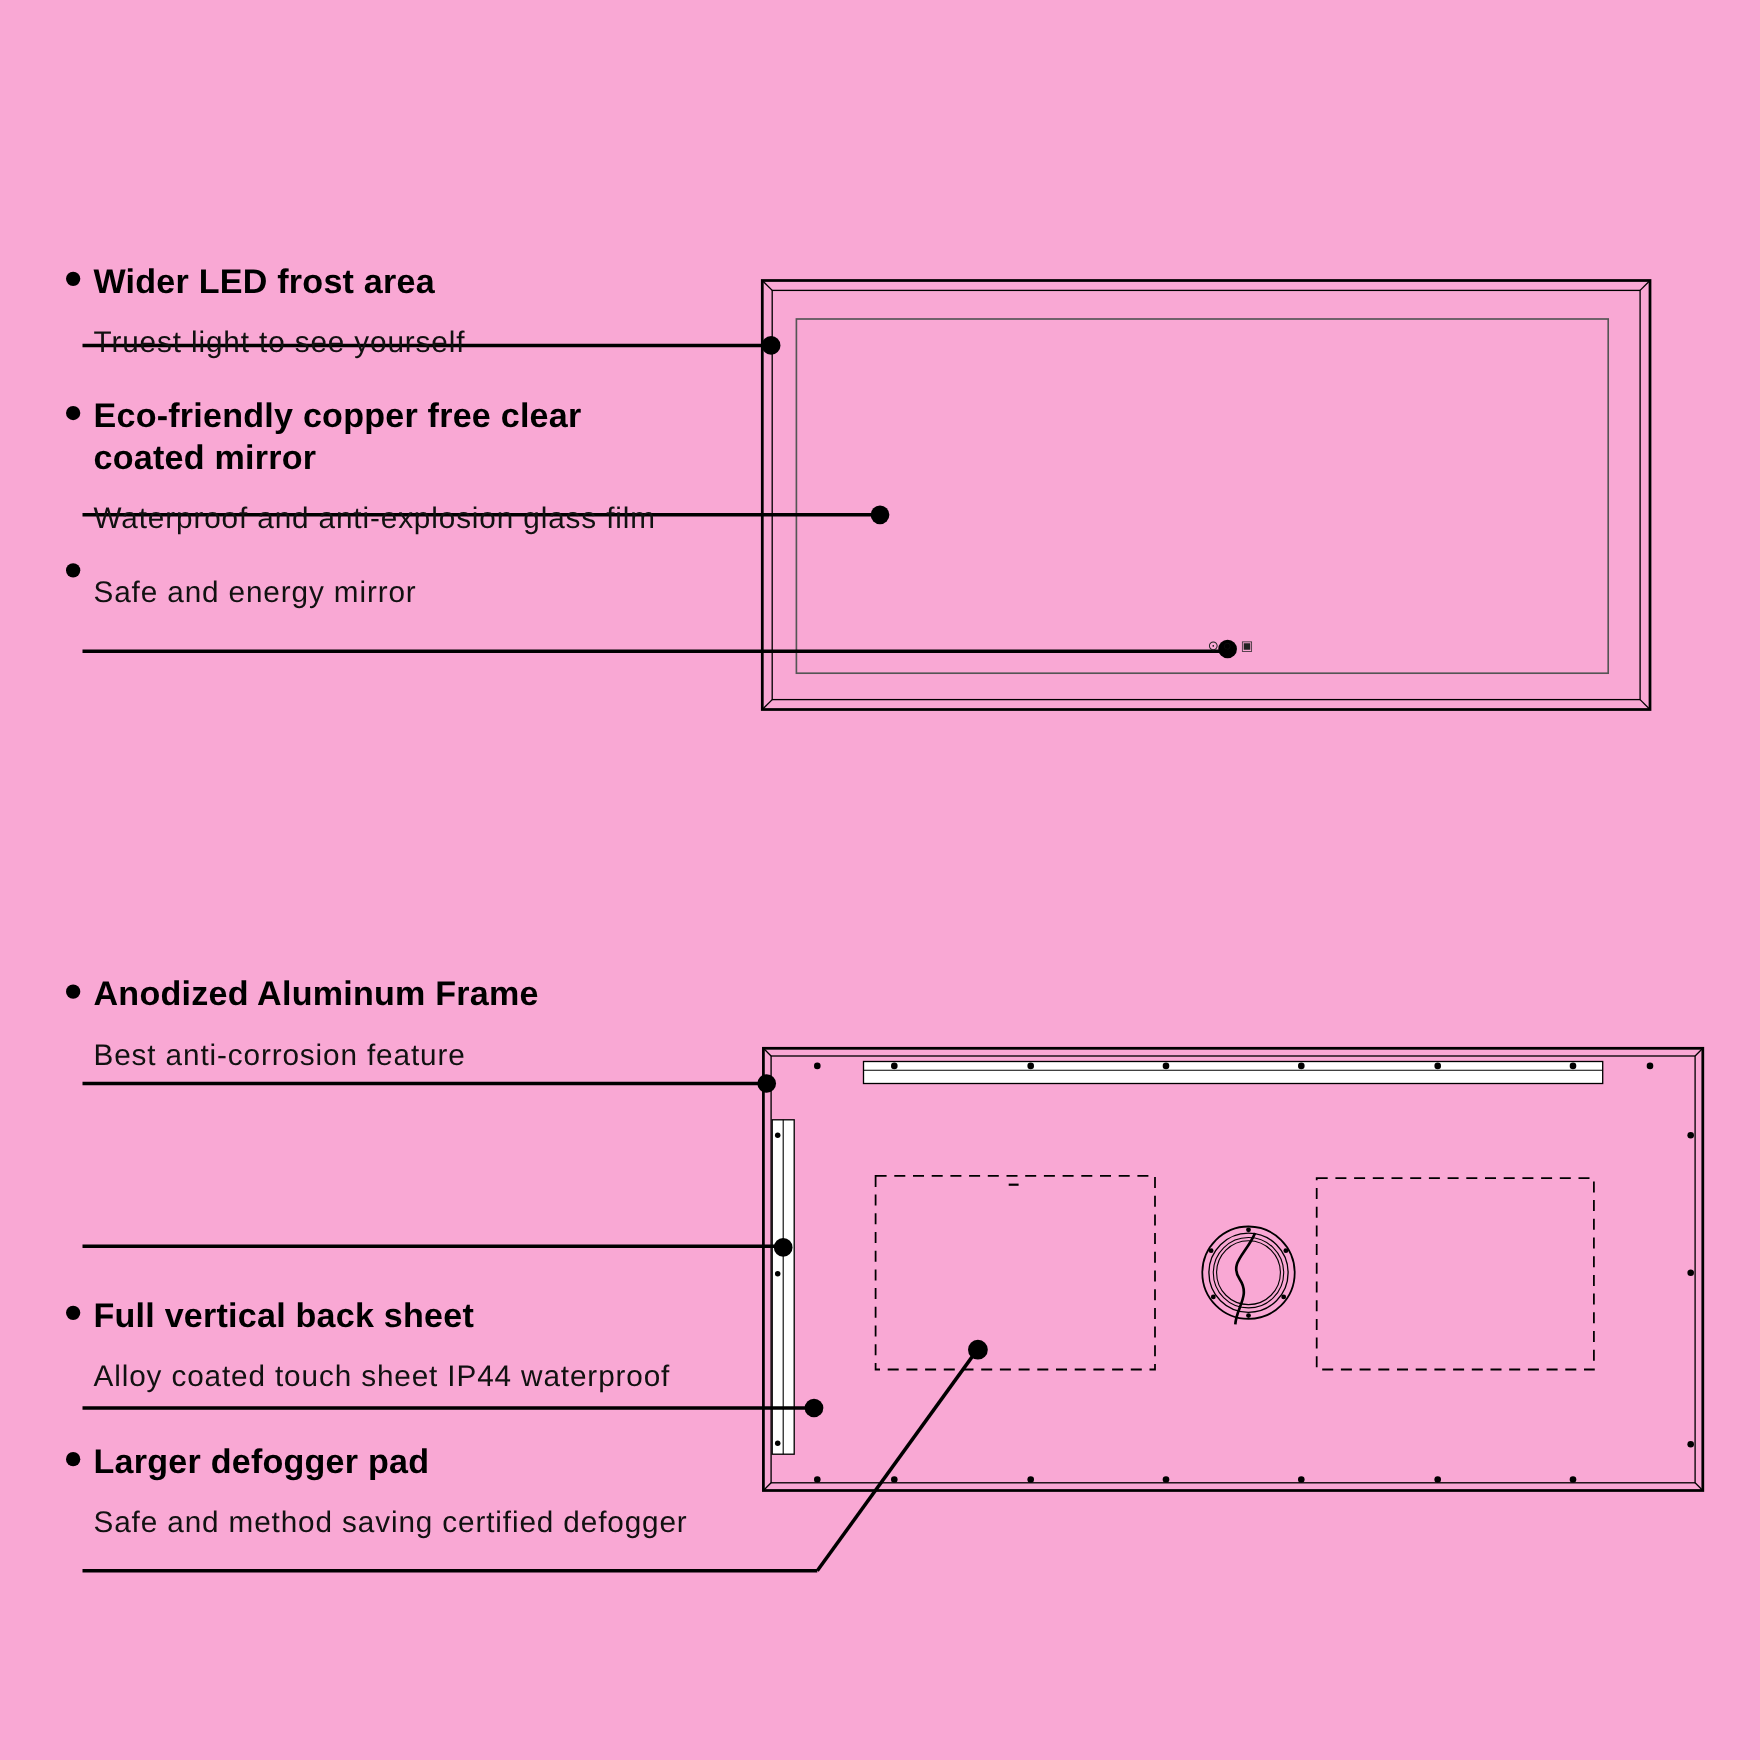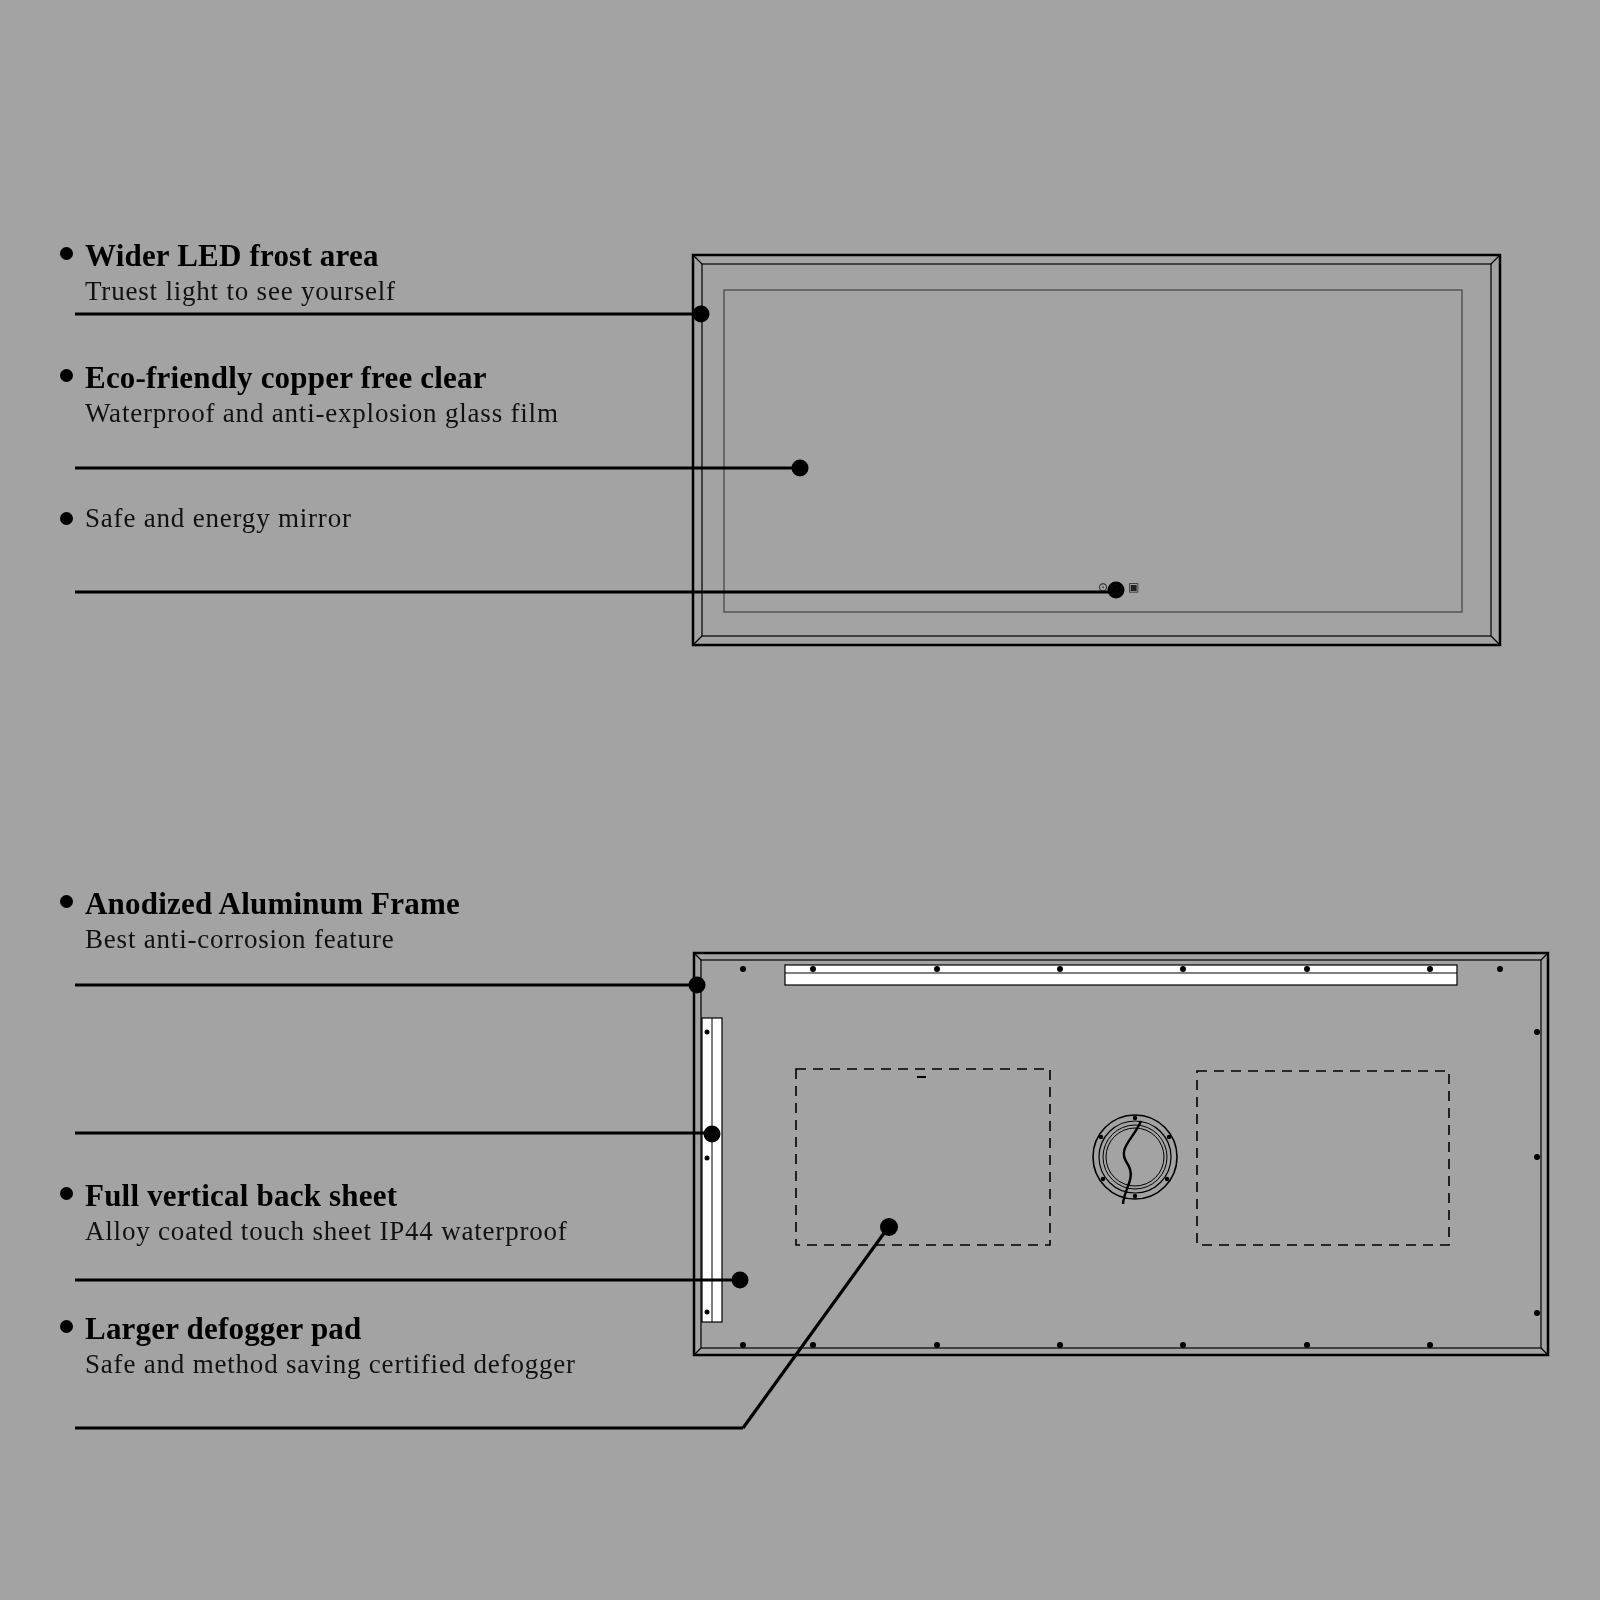--- a/index.html
+++ b/index.html
@@ -1,22 +1,22 @@
 <!DOCTYPE html>
 <html><head>
 <meta charset="utf-8">
 <style>
   html,body{margin:0;padding:0;background:#fff;}
-  #canvas{position:relative;width:1600px;height:1600px;background:#a3a3a3;overflow:hidden;
-          font-family:Liberation Serif, serif;color:#000;}
+  #canvas{position:relative;width:1600px;height:1600px;background:#f9a8d4;overflow:hidden;
+          font-family:Liberation Sans, sans-serif;color:#000;}
   #linework{position:absolute;left:0;top:0;width:1600px;height:1600px;}
   .feature{position:absolute;}
   .bullet{position:absolute;left:-25px;top:10px;width:13px;height:13px;border-radius:50%;background:#000;display:block;}
   .title{font-size:31px;font-weight:bold;line-height:38px;letter-spacing:0.2px;white-space:nowrap;}
-  .sub{font-size:27px;font-weight:normal;line-height:32px;letter-spacing:0.8px;margin-top:0;white-space:nowrap;color:#111;}
+  .sub{font-size:27px;font-weight:normal;line-height:32px;letter-spacing:0.8px;margin-top:20px;white-space:nowrap;color:#111;}
   .tiny-icon{position:absolute;font-size:12px;line-height:12px;color:#222;}
 </style>
 </head>
 <body>
 
 <div id="canvas">
 
   <svg id="linework" viewBox="0 0 1600 1600" xmlns="http://www.w3.org/2000/svg">
 
     <g fill="none" stroke="#000">
@@ -119,20 +119,21 @@
 
   <div class="feature" style="left:85px;top:237px">
     <span class="bullet"></span>
     <div class="title">Wider LED frost area</div>
     <div class="sub">Truest light to see yourself</div>
   </div>
 
   <div class="feature" style="left:85px;top:359px">
     <span class="bullet"></span>
     <div class="title">Eco-friendly copper free clear</div>
+    <div class="title">coated mirror</div>
     <div class="sub">Waterproof and anti-explosion glass film</div>
   </div>
 
   <div class="feature" style="left:85px;top:502px">
     <span class="bullet"></span>
     <div class="sub">Safe and energy mirror</div>
   </div>
 
   <div class="feature" style="left:85px;top:885px">
     <span class="bullet"></span>

